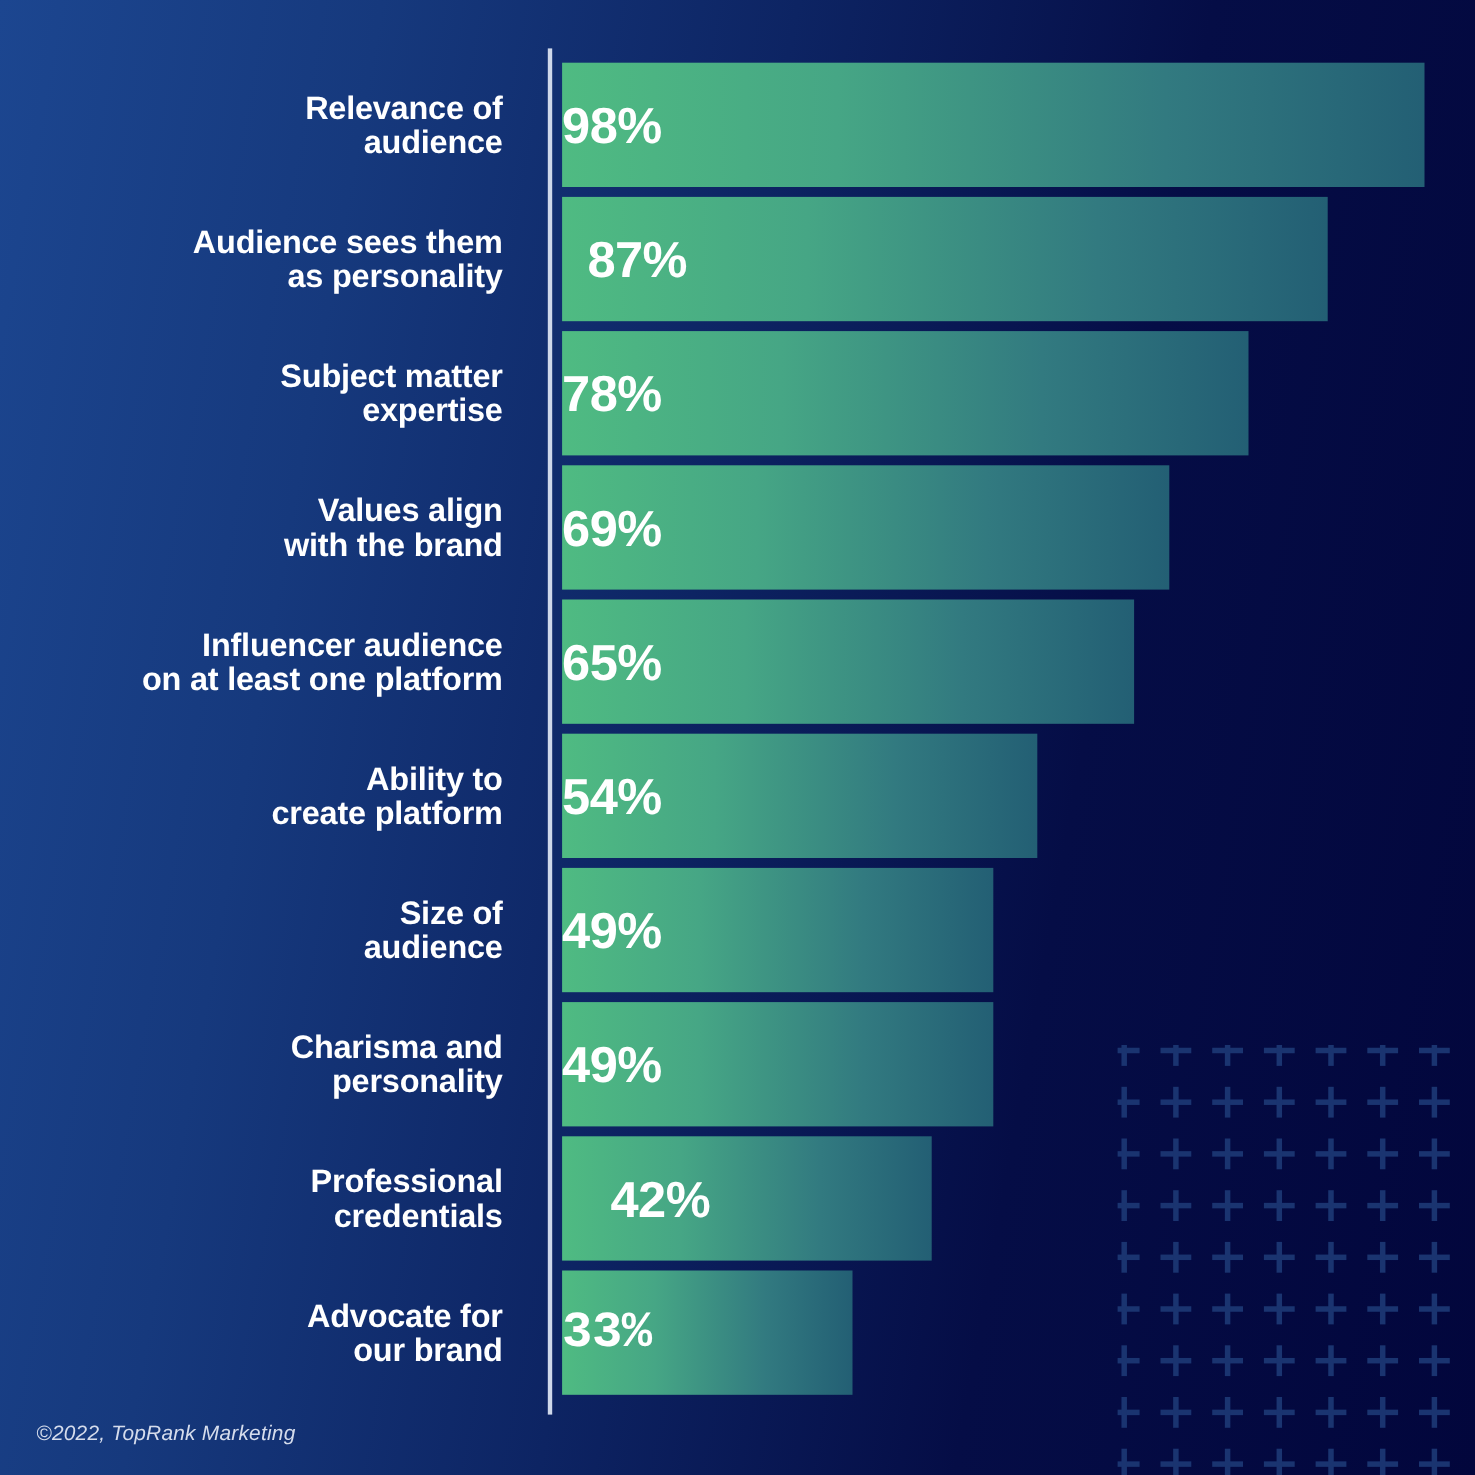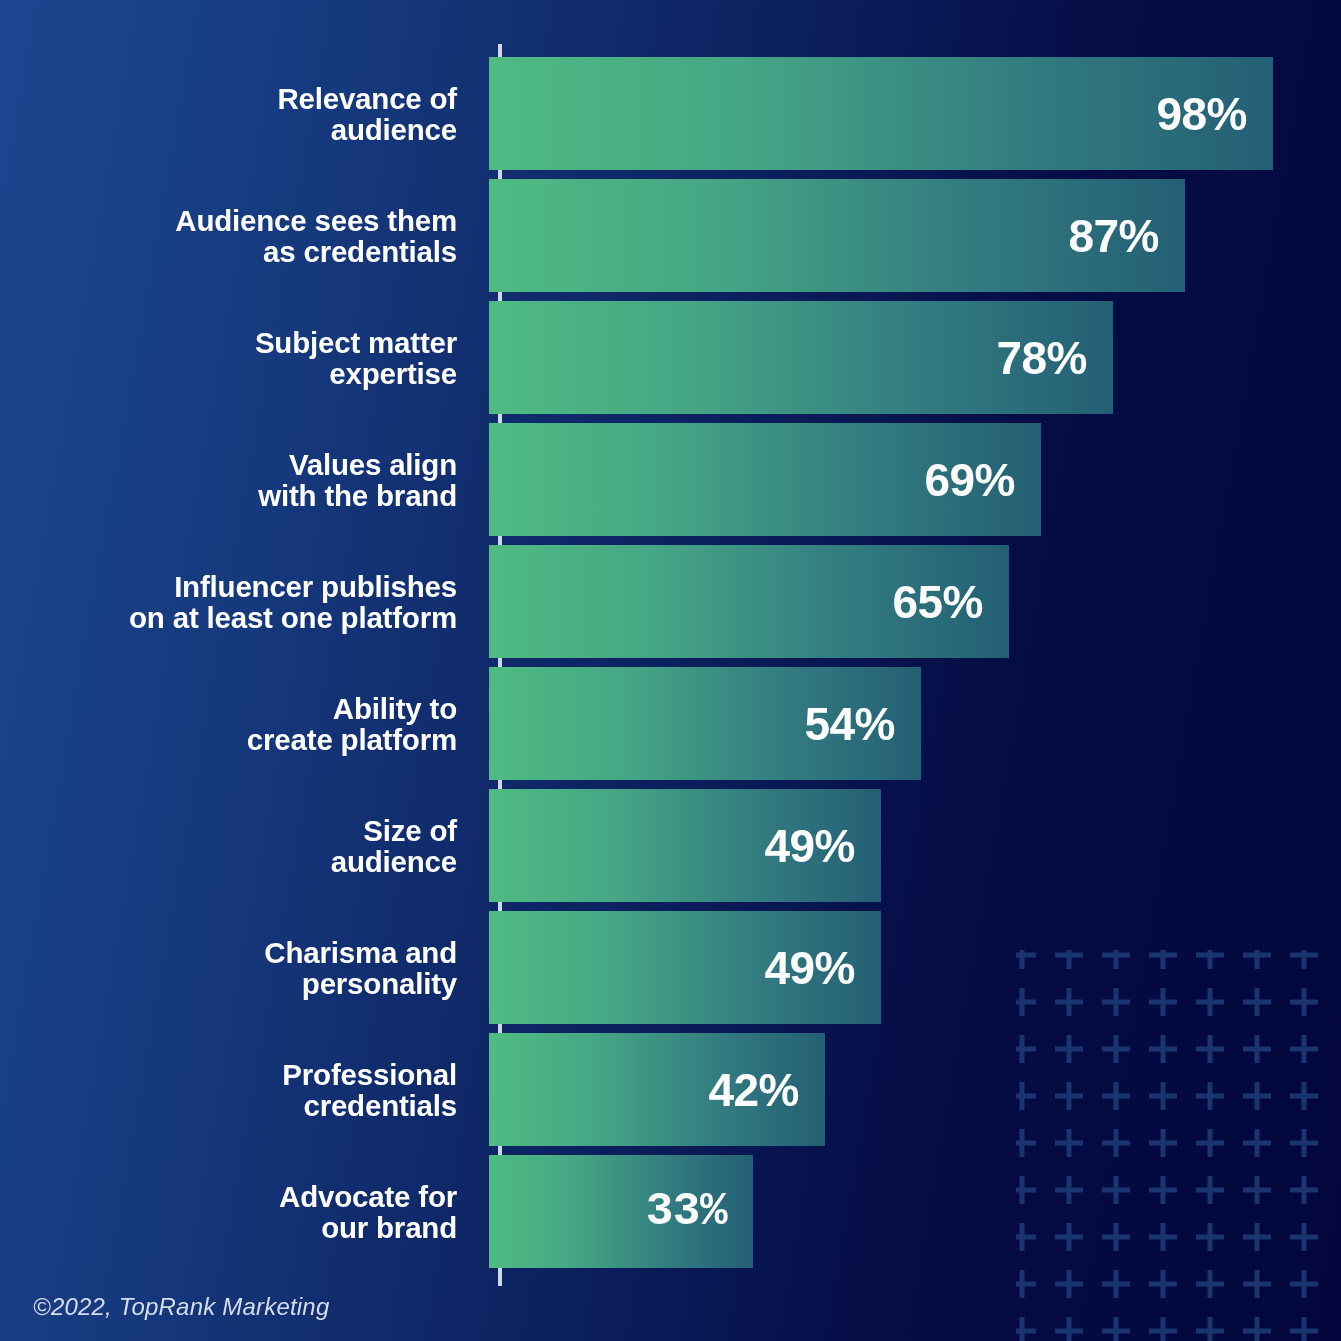--- a/index.html
+++ b/index.html
@@ -50,40 +50,40 @@
     text-align:right;
     color:#ffffff;
     font-size:29.5px;
     font-weight:bold;
     line-height:31px;
     letter-spacing:-0.2px;
     white-space:nowrap;
   }
   .bar {
     position:absolute;
-    left:489px; top:0;
+    left:511px; top:0;
     height:113px;
     background:linear-gradient(90deg, #4fbb82 0%, #46a685 32%, #327a80 70%, #235f74 100%);
     display:flex;
     align-items:center;
-    justify-content:flex-end;
+    justify-content:flex-start;
   }
   .bar-value {
     color:#ffffff;
     font-size:46px;
     font-weight:bold;
     letter-spacing:-0.5px;
     padding-right:26px;
     line-height:1;
   }
   #copyright {
     position:absolute;
     left:33px; top:1293px;
     color:#d5dcec;
-    font-size:24px;
+    font-size:19px;
     font-style:italic;
     font-weight:normal;
     letter-spacing:0.2px;
   }
 </style>
 </head>
 <body>
 
 <div id="root">
 
@@ -224,21 +224,21 @@
             <span>Relevance of</span>
             <span>audience</span>
           </div>
           <div class="bar" style="width: 784px;">
             <span class="bar-value">98%</span>
           </div>
         </div>
         <div class="row" style="top: 179px;">
           <div class="cat-label">
             <span>Audience sees them</span>
-            <span>as credentials</span>
+            <span>as personality</span>
           </div>
           <div class="bar" style="width: 696px; padding-left: 23px;">
             <span class="bar-value">87%</span>
           </div>
         </div>
         <div class="row" style="top: 301px;">
           <div class="cat-label">
             <span>Subject matter</span>
             <span>expertise</span>
           </div>
@@ -250,21 +250,21 @@
           <div class="cat-label">
             <span>Values align</span>
             <span>with the brand</span>
           </div>
           <div class="bar" style="width: 552px;">
             <span class="bar-value">69%</span>
           </div>
         </div>
         <div class="row" style="top: 545px;">
           <div class="cat-label">
-            <span>Influencer publishes</span>
+            <span>Influencer audience</span>
             <span>on at least one platform</span>
           </div>
           <div class="bar" style="width: 520px;">
             <span class="bar-value">65%</span>
           </div>
         </div>
         <div class="row" style="top: 667px;">
           <div class="cat-label">
             <span>Ability to</span>
             <span>create platform</span>

